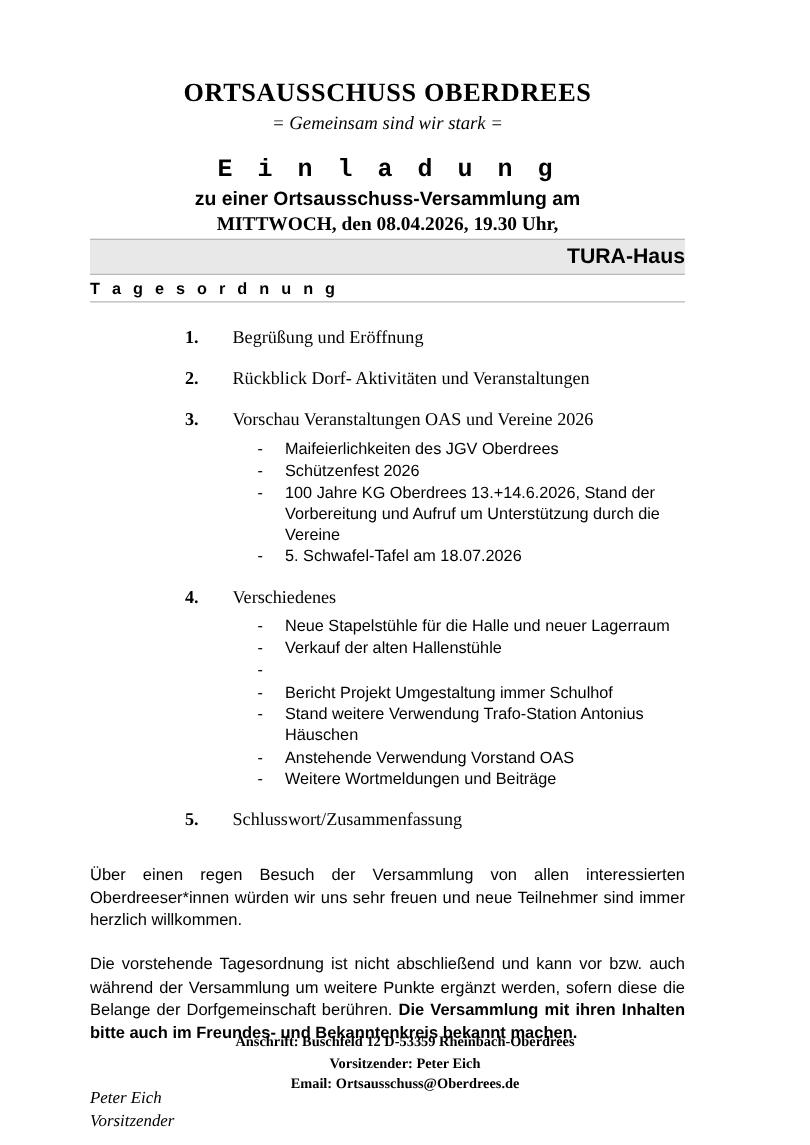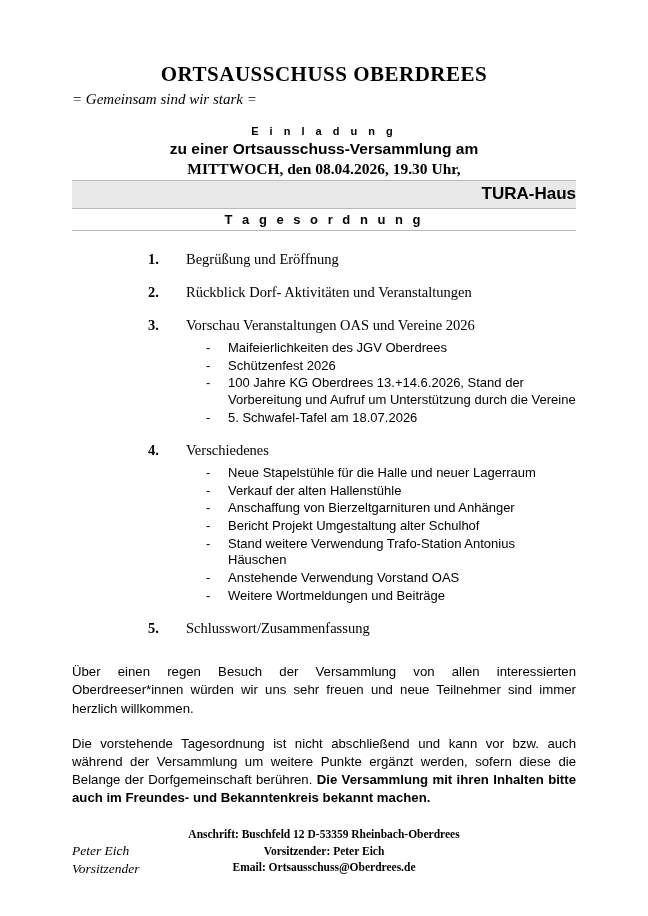--- a/index.html
+++ b/index.html
@@ -12,48 +12,49 @@
     height: 916px;
     position: relative;
     font-family: "Liberation Sans", sans-serif;
     color: #000000;
     overflow: hidden;
   }
   .page {
     width: 648px;
     height: 916px;
     box-sizing: border-box;
-    padding: 48px 72px 10px 72px;
+    padding: 48px 100px 10px 72px;
     position: relative;
   }
 
   
   .org-title {
     text-align: center;
     font-family: "Liberation Serif", serif;
     font-weight: bold;
     font-size: 21px;
     letter-spacing: 0.5px;
     margin-top: 14px;
   }
   .motto {
+    text-align: center;
     font-family: "Liberation Serif", serif;
     font-style: italic;
     font-size: 15px;
     margin-top: 4px;
   }
 
   .invite-block {
     text-align: center;
     margin-top: 17px;
   }
   .invite-word {
-    font-family: Liberation Sans, sans-serif;
-    font-weight: bold;
-    font-size: 11px;
+    font-family: Liberation Mono, monospace;
+    font-weight: bold;
+    font-size: 20px;
     letter-spacing: 4px;
   }
   .invite-line2 {
     font-family: "Liberation Sans", sans-serif;
     font-weight: bold;
     font-size: 15.5px;
     margin-top: 3px;
   }
   .invite-line3 {
     font-family: Liberation Serif, serif;
@@ -70,21 +71,20 @@
     border-bottom: 1px solid #b8b8b8;
     text-align: right;
     padding: 3px 0 4px 0;
   }
   .venue-bar .venue {
     font-family: "Liberation Sans", sans-serif;
     font-weight: bold;
     font-size: 17px;
   }
   .agenda-head {
-    text-align: center;
     font-family: "Liberation Sans", sans-serif;
     font-weight: bold;
     font-size: 13px;
     letter-spacing: 3px;
     padding: 3px 0 3px 0;
     border-bottom: 1px solid #b8b8b8;
   }
 
   
   .agenda {
@@ -238,25 +238,24 @@
       <li class="sub-item">
         <span class="sub-bullet">-</span>
         <span class="sub-text">Neue Stapelstühle für die Halle und neuer Lagerraum</span>
       </li>
       <li class="sub-item">
         <span class="sub-bullet">-</span>
         <span class="sub-text">Verkauf der alten Hallenstühle</span>
       </li>
       <li class="sub-item">
         <span class="sub-bullet">-</span>
-        <span class="sub-text">Anschaffung von Bierzeltgarnituren und Anhänger</span>
-      </li>
-      <li class="sub-item">
-        <span class="sub-bullet">-</span>
-        <span class="sub-text">Bericht Projekt Umgestaltung alter Schulhof</span>
+      </li>
+      <li class="sub-item">
+        <span class="sub-bullet">-</span>
+        <span class="sub-text">Bericht Projekt Umgestaltung immer Schulhof</span>
       </li>
       <li class="sub-item">
         <span class="sub-bullet">-</span>
         <span class="sub-text">Stand weitere Verwendung Trafo-Station Antonius Häuschen</span>
       </li>
       <li class="sub-item">
         <span class="sub-bullet">-</span>
         <span class="sub-text">Anstehende Verwendung Vorstand OAS</span>
       </li>
       <li class="sub-item">

